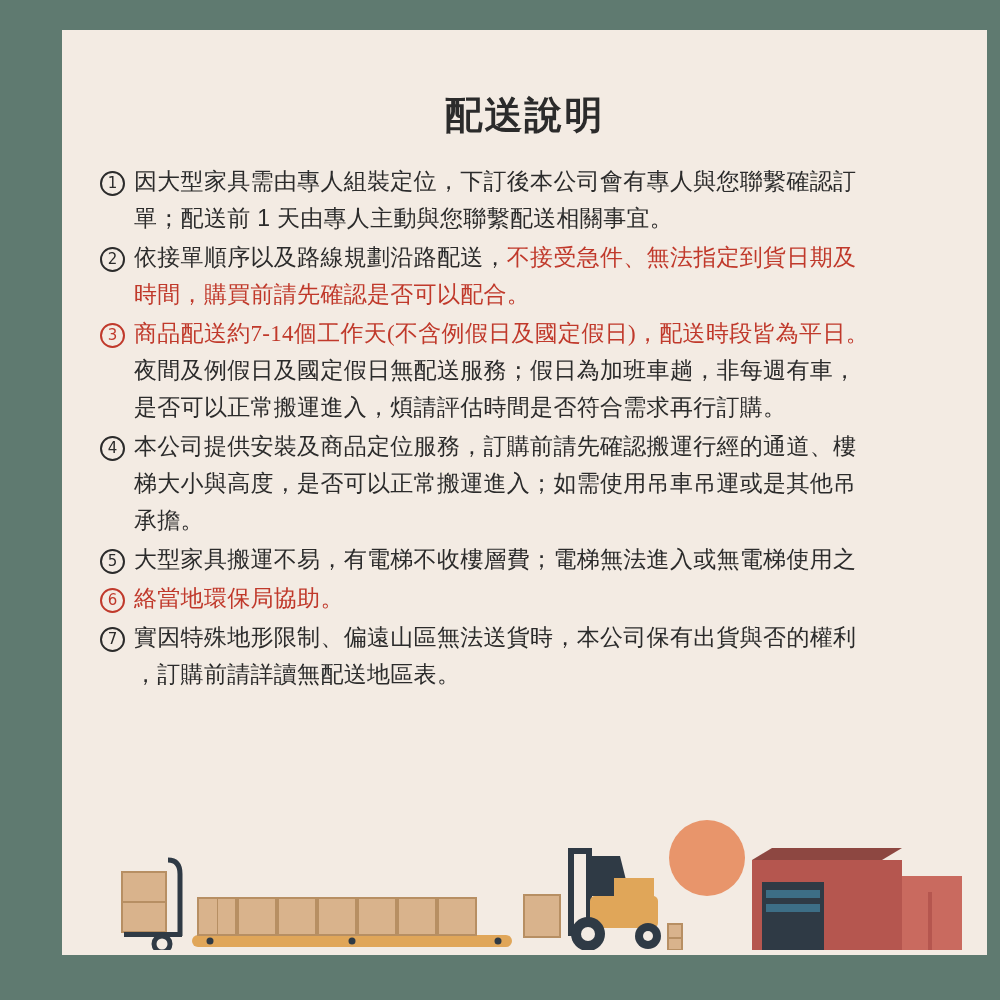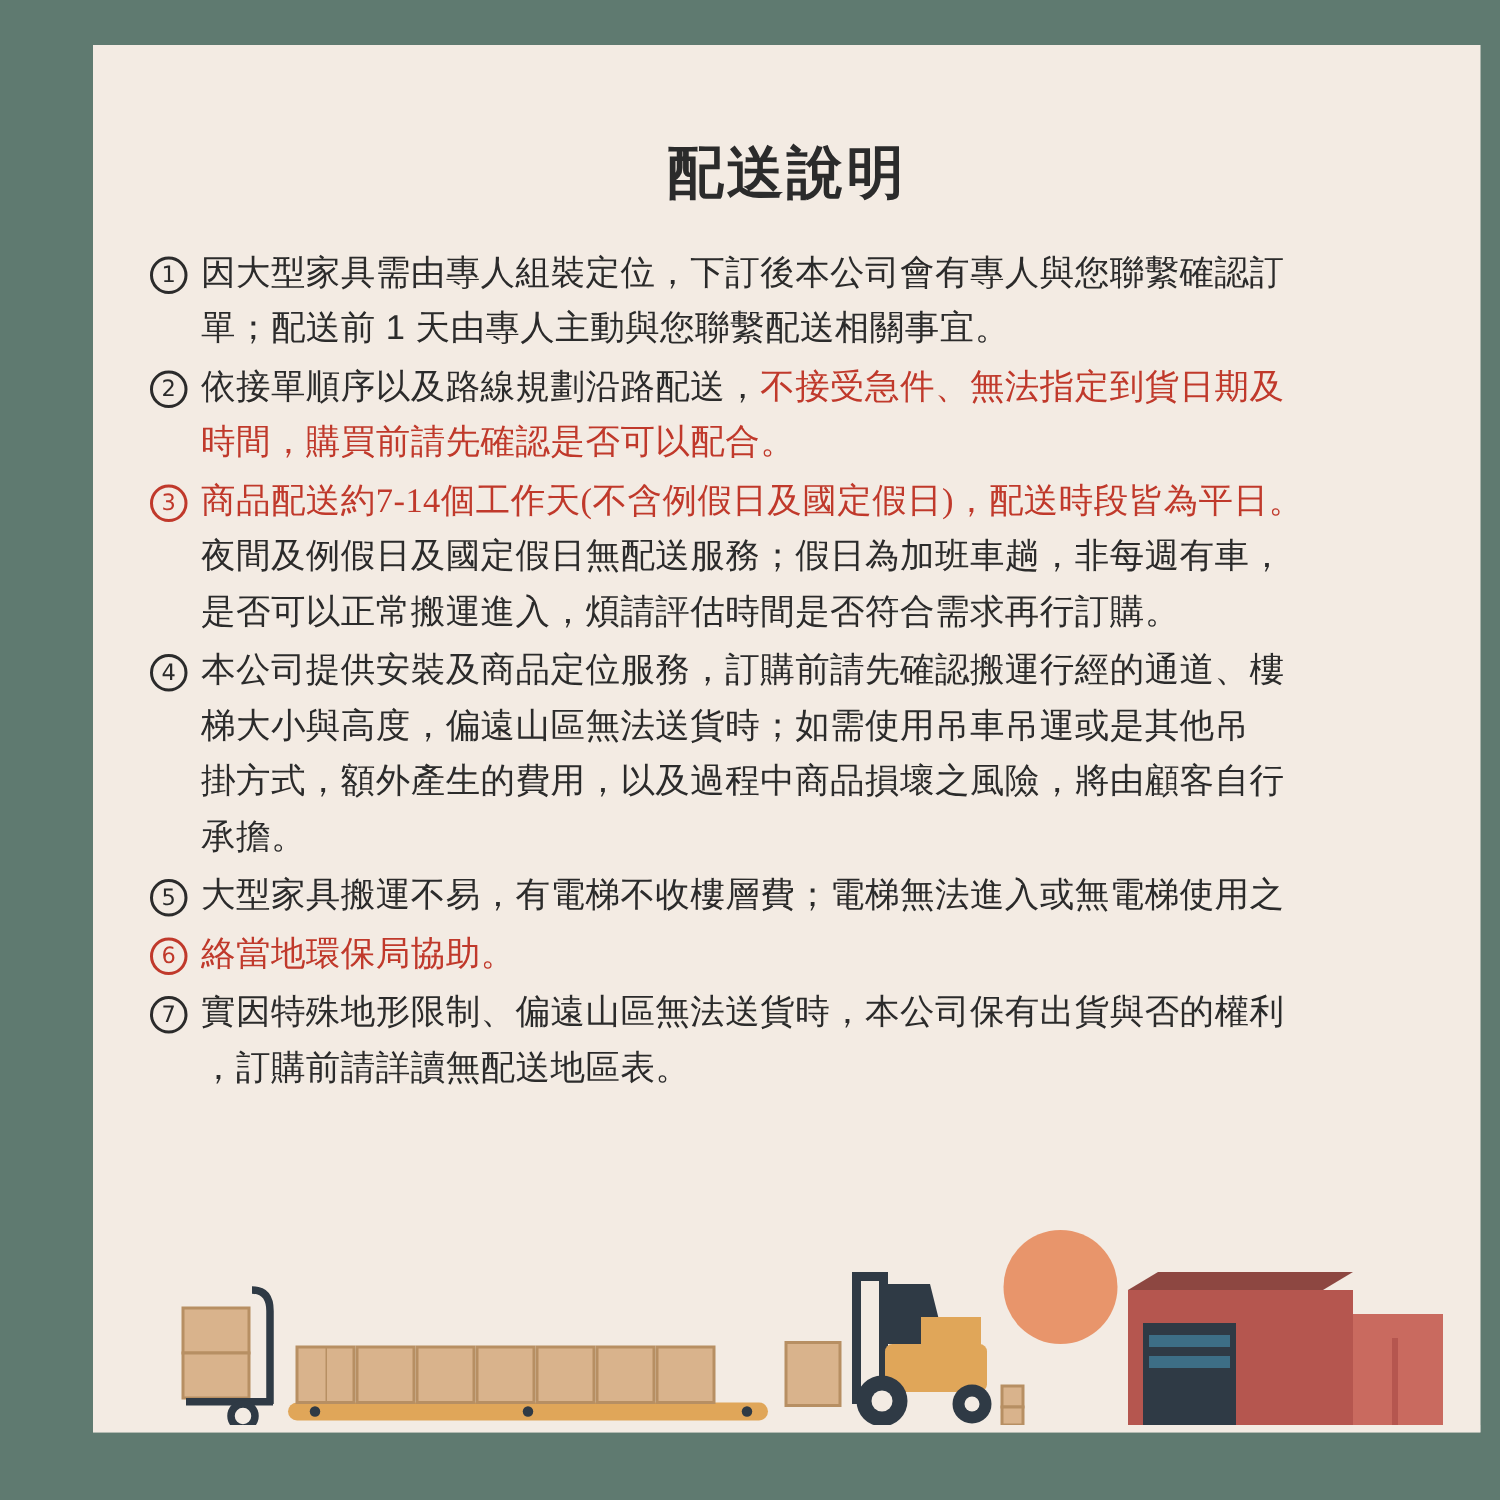--- a/index.html
+++ b/index.html
@@ -116,22 +116,21 @@
           <div class="body">
             <div><span class="rd">商品配送約7-14個工作天(不含例假日及國定假日)，配送時段皆為平日。</span></div>
             <div><span>夜間及例假日及國定假日無配送服務；假日為加班車趟，非每週有車，</span></div>
             <div><span>是否可以正常搬運進入，煩請評估時間是否符合需求再行訂購。</span></div>
           </div>
         </div>
         <div class="item">
           <div class="num">4</div>
           <div class="body">
             <div><span>本公司提供安裝及商品定位服務，訂購前請先確認搬運行經的通道、樓</span></div>
-            <div><span>梯大小與高度，偏遠山區無法送貨時；如需使用吊車吊運或是其他吊</span></div>
-            <div><span>掛方式，額外產生的費用，以及過程中商品損壞之風險，將由顧客自行</span></div>
+            <div><span>梯大小與高度，是否可以正常搬運進入；如需使用吊車吊運或是其他吊</span></div>
             <div><span>承擔。</span></div>
           </div>
         </div>
         <div class="item">
           <div class="num">5</div>
           <div class="body">
             <div><span>大型家具搬運不易，有電梯不收樓層費；電梯無法進入或無電梯使用之</span></div>
           </div>
         </div>
         <div class="item">

